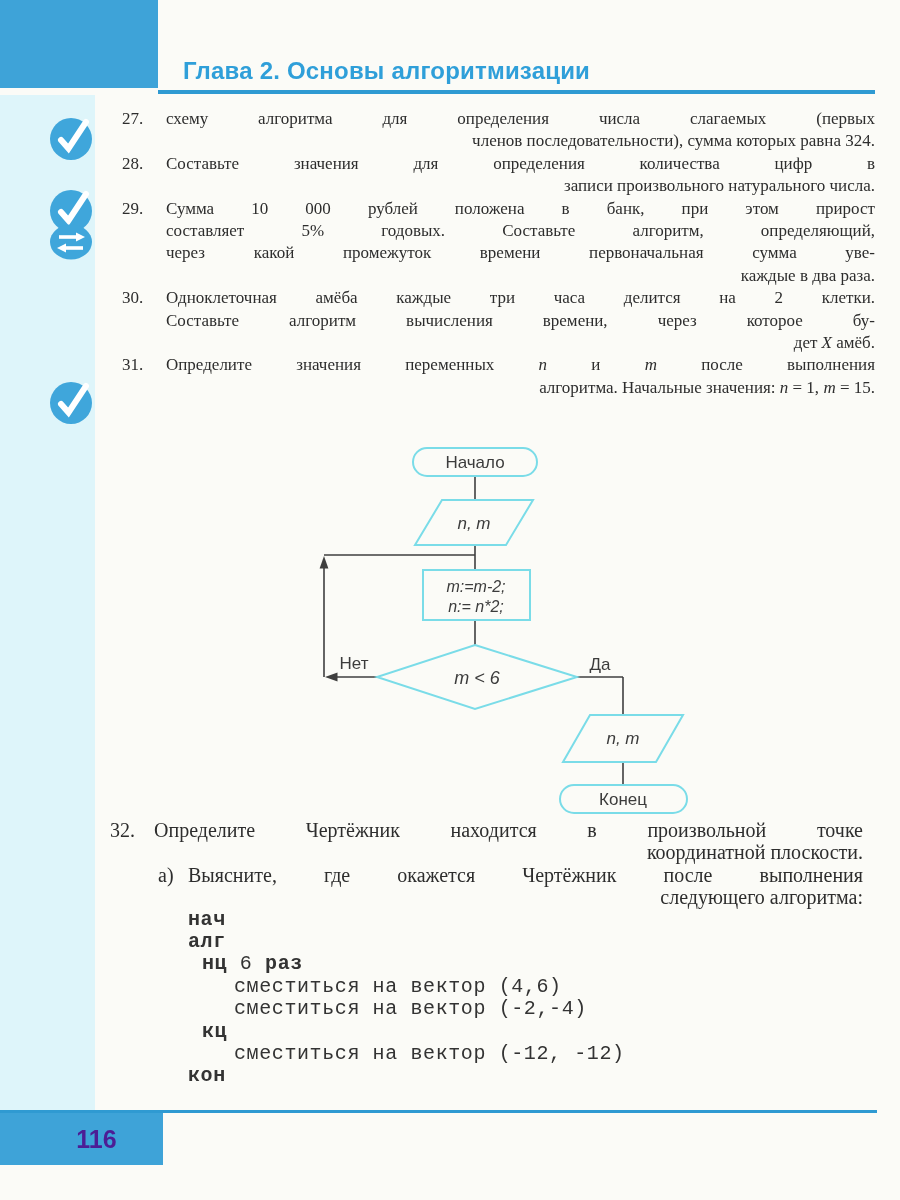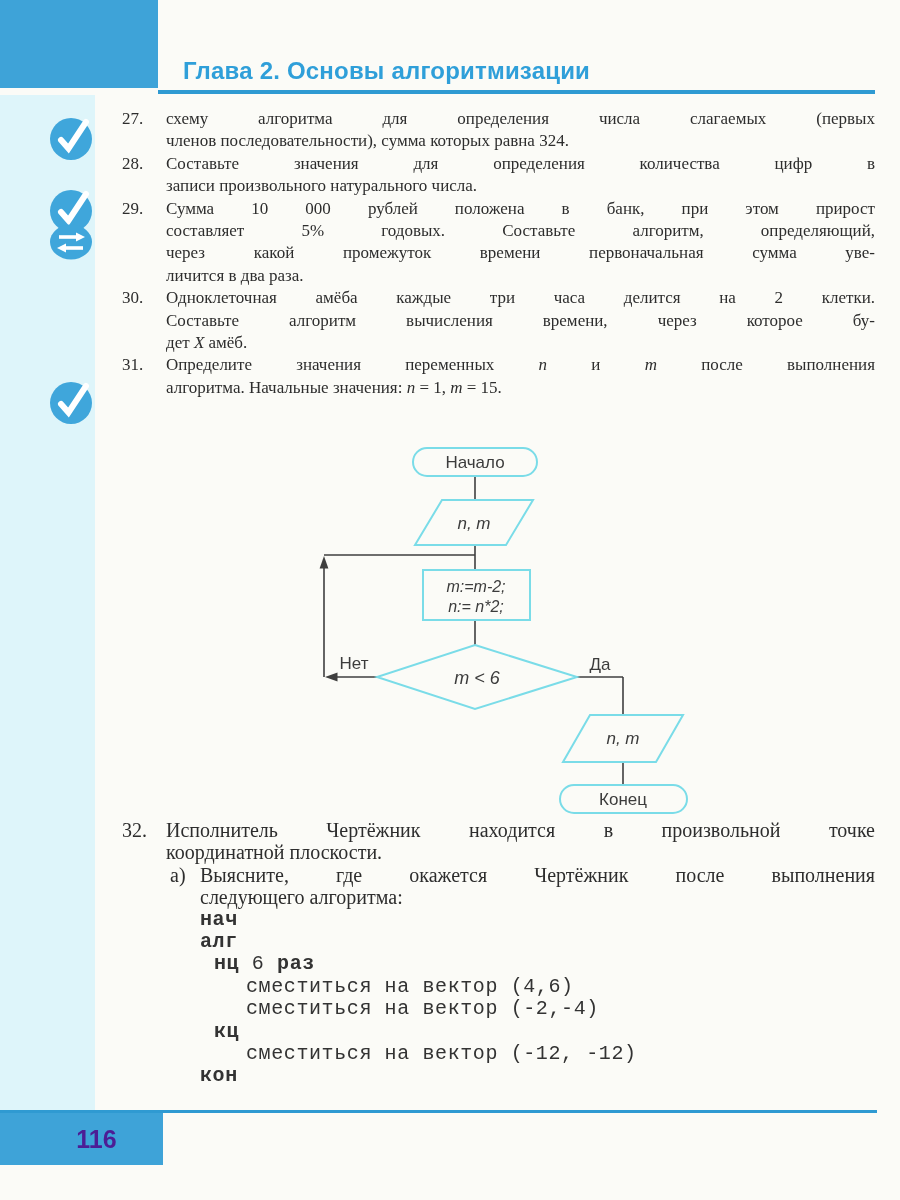--- a/index.html
+++ b/index.html
@@ -15,26 +15,26 @@
   
   .bline{position:absolute;left:0;top:1110px;width:877px;height:3px;background:#2f9ad2;}
   .pagenum{position:absolute;left:0;top:1113px;width:163px;height:52px;background:#3ea3d8;
            color:#4c1d95;font-family:"Liberation Sans",sans-serif;font-weight:bold;font-size:25px;
            display:flex;align-items:center;justify-content:center;padding-left:30px;box-sizing:border-box;}
   
   .micon{position:absolute;left:49px;width:44px;}
   .micon svg{overflow:visible;display:block;}
   
   .exwrap{position:absolute;left:122px;top:108px;width:753px;font-size:17px;line-height:22.4px;}
-  .ex32wrap{position:absolute;left:122px;top:819px;width:753px;font-size:20px;line-height:22.4px;}
+  .ex32wrap{position:absolute;left:110px;top:819px;width:753px;font-size:20px;line-height:22.4px;}
   .ex{display:flex;}
   .ex-num{flex:0 0 44px;width:44px;}
   .ex-body{flex:1;width:709px;}
   .jl{text-align:justify;text-align-last:justify;}
-  .ll{text-align:left;}
+  .ll{text-align:right;}
   .it{font-style:italic;}
   .suba{display:flex;margin-left:4px;}
   .suba-label{flex:0 0 30px;width:30px;}
   .suba-body{flex:1;}
   .codeblock{margin-left:34px;font-family:"Liberation Mono","DejaVu Sans Mono",monospace;
              font-size:20px;letter-spacing:.6px;color:#333;}
   .code-line{white-space:pre;}
   .cb{font-weight:bold;}
   
   .fcsvg{position:absolute;left:283px;top:435px;}
@@ -99,21 +99,21 @@
           <div class="jl">Составьте значения для определения количества цифр в</div>
           <div class="ll">записи произвольного натурального числа.</div>
         </div>
       </div>
       <div class="ex">
         <div class="ex-num">29.</div>
         <div class="ex-body">
           <div class="jl">Сумма 10 000 рублей положена в банк, при этом прирост</div>
           <div class="jl">составляет 5% годовых. Составьте алгоритм, определяющий,</div>
           <div class="jl">через какой промежуток времени первоначальная сумма уве-</div>
-          <div class="ll">личится в два раза.</div>
+          <div class="ll">каждые в два раза.</div>
         </div>
       </div>
       <div class="ex">
         <div class="ex-num">30.</div>
         <div class="ex-body">
           <div class="jl">Одноклеточная амёба каждые три часа делится на 2 клетки.</div>
           <div class="jl">Составьте алгоритм вычисления времени, через которое бу-</div>
           <div class="ll"><span>дет </span><span class="it">X</span><span> амёб.</span></div>
         </div>
       </div>
@@ -155,21 +155,21 @@
     <text class="fct fci" x="623" y="744">n, m</text>
     <rect class="fc" x="560" y="785" width="127" height="28" rx="14"></rect>
     <text class="fct" x="623" y="805">Конец</text>
   </svg>
 
   <div class="ex32wrap">
     <div class="ex">
       <div class="ex-num">32.</div>
       <div class="ex-body">
         <div>
-            <div class="jl">Исполнитель Чертёжник находится в произвольной точке</div>
+            <div class="jl">Определите Чертёжник находится в произвольной точке</div>
             <div class="ll">координатной плоскости.</div>
           </div>
         <div class="suba">
           <div class="suba-label">а)</div>
           <div class="suba-body">
               <div class="jl">Выясните, где окажется Чертёжник после выполнения</div>
               <div class="ll">следующего алгоритма:</div>
             </div>
         </div>
         <div class="codeblock">

